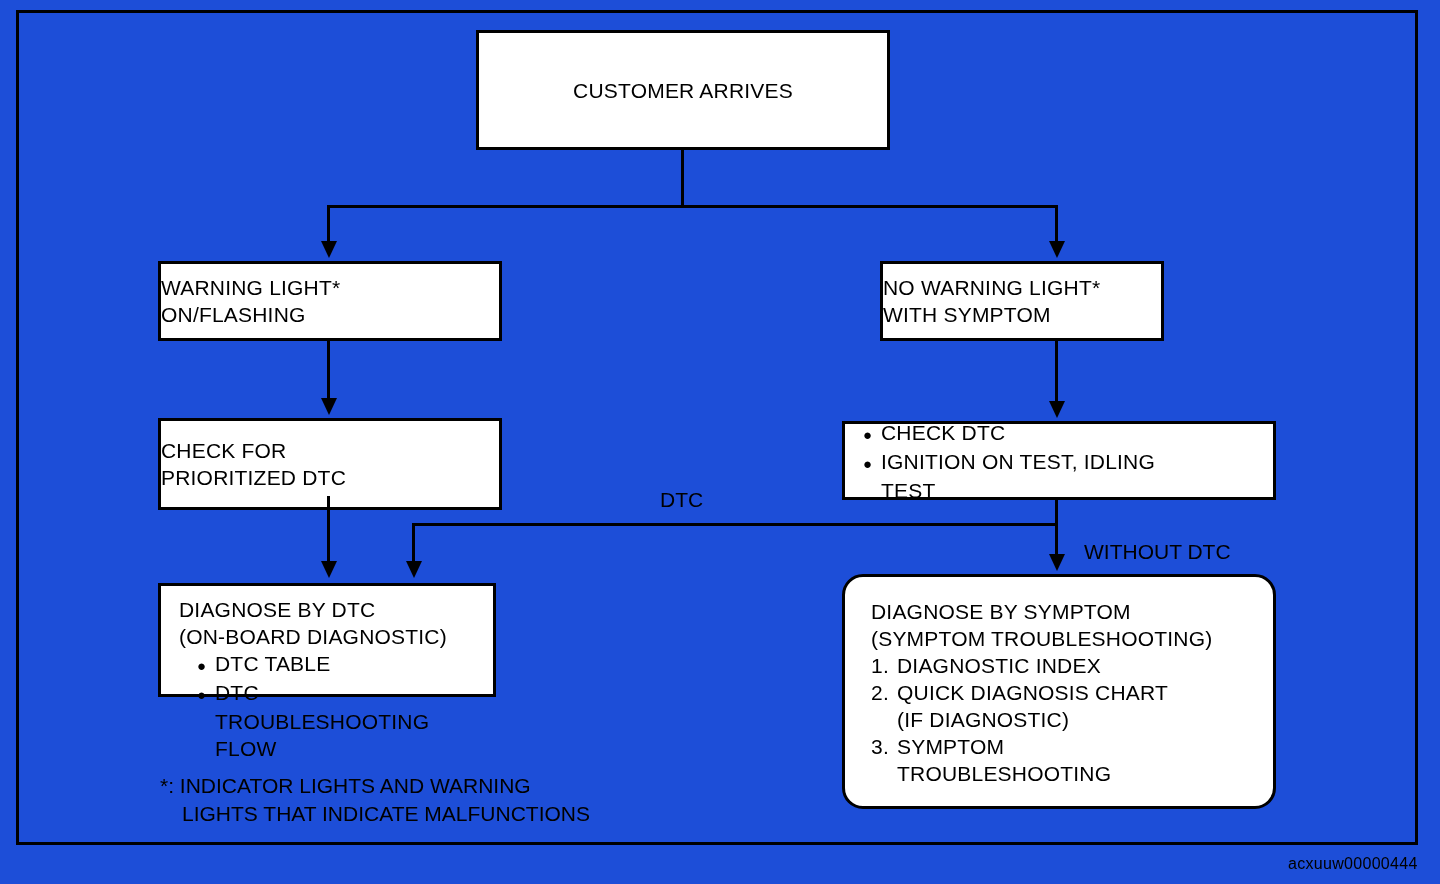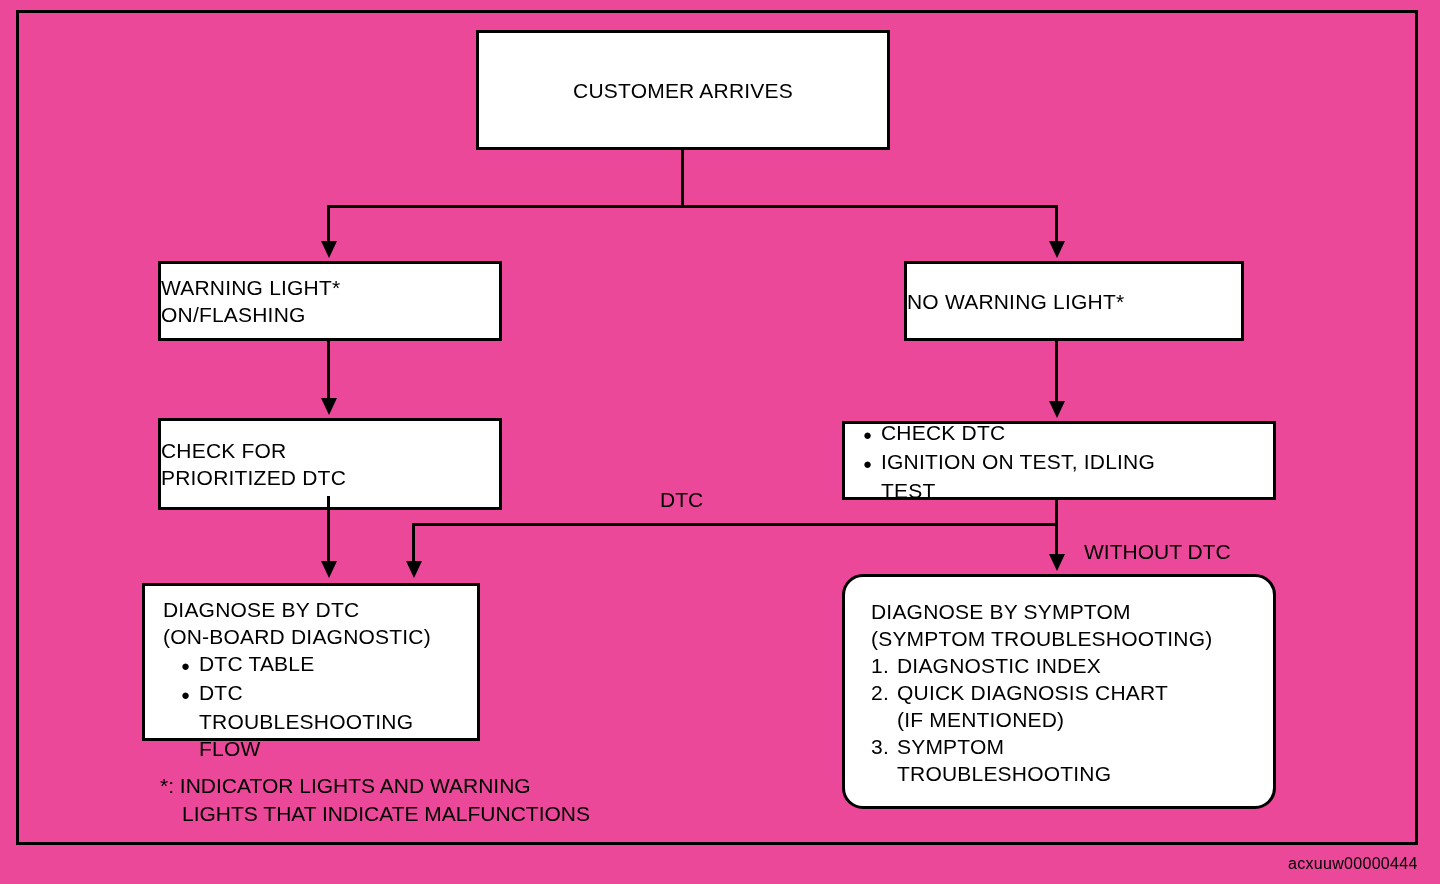--- a/index.html
+++ b/index.html
@@ -9,21 +9,21 @@
     background: #ffffff;
   }
   body {
     font-family: "Liberation Sans", sans-serif;
     color: #000000;
   }
   #page {
     position: relative;
     width: 1440px;
     height: 884px;
-    background: #ec4899;
+    background: #1d4ed8;
     overflow: hidden;
   }
   
   #frame {
     position: absolute;
     left: 16px;
     top: 10px;
     width: 1402px;
     height: 835px;
     border: 3px solid #000000;
@@ -75,24 +75,24 @@
     width: 26px;
     flex: 0 0 26px;
   }
   .num-text { flex: 1 1 auto; }
   .indent-1 { padding-left: 26px; }
   .indent-bullet { padding-left: 18px; }
 
   
   #node-customer   { left: 476px; top: 30px;  width: 414px; height: 120px; }
   #node-warning    { left: 158px; top: 261px; width: 344px; height: 80px; }
-  #node-nowarning  { left: 904px; top: 261px; width: 340px; height: 80px; }
+  #node-nowarning  { left: 880px; top: 261px; width: 284px; height: 80px; }
   #node-checkprior { left: 158px; top: 418px; width: 344px; height: 92px; }
   #node-checkdtc   { left: 842px; top: 421px; width: 434px; height: 79px; }
-  #node-diagdtc    { left: 142px; top: 583px; width: 338px; height: 158px; }
+  #node-diagdtc    { left: 158px; top: 583px; width: 338px; height: 114px; }
   #node-diagsym    { left: 842px; top: 574px; width: 434px; height: 235px; border-radius: 21px; }
 
   #node-checkdtc .inner,
   #node-diagdtc .inner,
   #node-diagsym .inner { padding-left: 18px; padding-right: 8px; }
   #node-diagsym .inner { padding-left: 26px; }
 
   
   .conn {
     position: absolute;
@@ -177,20 +177,21 @@
         <div class="line">WARNING LIGHT*</div>
         <div class="line">ON/FLASHING</div>
       </div>
     </div>
   </div>
 
   <div class="node centerblock" id="node-nowarning">
     <div class="inner">
       <div class="textblock">
         <div class="line">NO WARNING LIGHT*</div>
+        <div class="line">WITH SYMPTOM</div>
       </div>
     </div>
   </div>
 
   <div class="node centerblock" id="node-checkprior">
     <div class="inner">
       <div class="textblock">
         <div class="line">CHECK FOR</div>
         <div class="line">PRIORITIZED DTC</div>
       </div>
@@ -233,21 +234,21 @@
       <div class="line">DIAGNOSE BY SYMPTOM</div>
       <div class="line">(SYMPTOM TROUBLESHOOTING)</div>
       <div class="num-row">
         <span class="num-label">1.</span>
         <span class="num-text">DIAGNOSTIC INDEX</span>
       </div>
       <div class="num-row">
         <span class="num-label">2.</span>
         <span class="num-text">QUICK DIAGNOSIS CHART</span>
       </div>
-      <div class="line indent-1">(IF MENTIONED)</div>
+      <div class="line indent-1">(IF DIAGNOSTIC)</div>
       <div class="num-row">
         <span class="num-label">3.</span>
         <span class="num-text">SYMPTOM</span>
       </div>
       <div class="line indent-1">TROUBLESHOOTING</div>
     </div>
   </div>
 
   <div class="conn vline" id="c-cust-down"></div>
   <div class="conn hline" id="c-split-h"></div>

